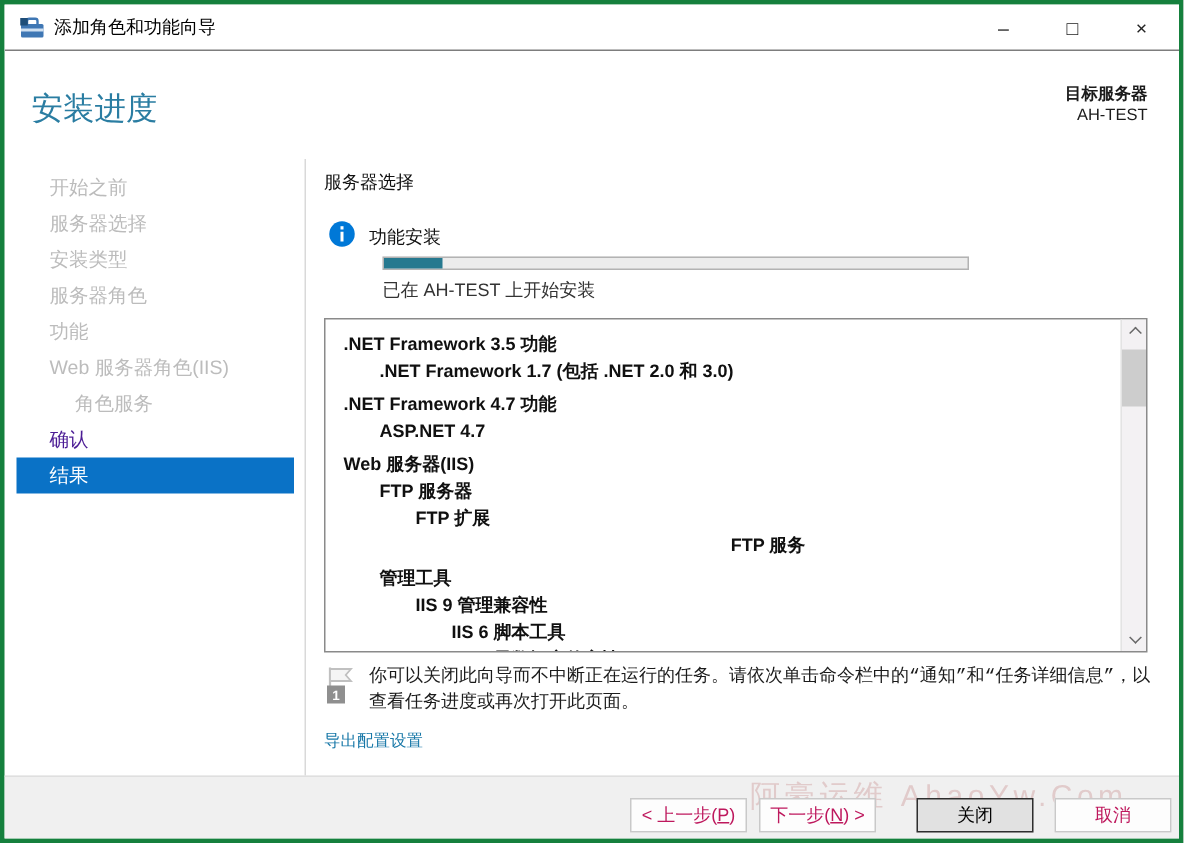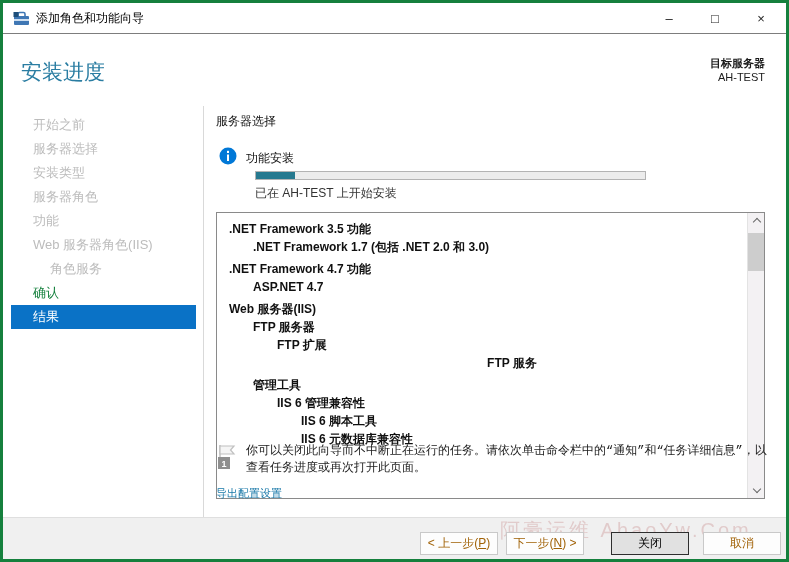--- a/index.html
+++ b/index.html
@@ -17,51 +17,51 @@
   .winctl.max{right:48px;}
   .winctl.close{right:2px;}
   
   .page-title{position:absolute;left:18px;top:55px;font-size:21px;color:var(--accent_teal,#2a7da2);}
   .target-server{position:absolute;right:21px;top:53px;text-align:right;font-size:11px;color:#1b1b1b;line-height:14px;}
   .target-server .lbl{font-weight:bold;}
   
   .sidebar{position:absolute;left:0;top:110px;width:194px;}
   .nav-item{margin-left:8px;width:185px;height:24px;line-height:24px;padding-left:22px;font-size:13px;color:#bcbcbc;white-space:nowrap;}
   .nav-item.ind{padding-left:39px;}
-  .nav-item.visited{color:#15803d;}
+  .nav-item.visited{color:#4c1d95;}
   .nav-item.selected{background:var(--nav_selected_bg,#0a72c6);color:#fff;}
   .vsep{position:absolute;left:200px;top:103px;width:1px;height:412px;background:#d9d9d9;}
   
   .section-title{position:absolute;left:213px;top:110px;font-size:12px;color:#111;}
   .info-icon{position:absolute;left:216px;top:144px;width:18px;height:18px;}
   .progress-title{position:absolute;left:243px;top:147px;font-size:12px;color:#111;}
   .progress-track{position:absolute;left:252px;top:168px;width:391px;height:9px;border:1px solid #b3b3b3;background:#ececec;}
   .progress-fill{height:100%;background:var(--progress_fill,#26798f);}
   .progress-status{position:absolute;left:252px;top:182px;font-size:12px;color:#333;}
-  .listbox{position:absolute;left:213px;top:209px;width:549px;height:287px;border:1px solid #8a8a8a;background:#fff;overflow:hidden;}
+  .listbox{position:absolute;left:213px;top:209px;width:549px;height:223px;border:1px solid #8a8a8a;background:#fff;overflow:hidden;}
   .list-inner{position:absolute;left:0;top:0;right:17px;bottom:0;padding:7px 0 0 0;overflow:hidden;}
   .feat-row{font-size:12px;font-weight:bold;color:#101010;line-height:18px;white-space:nowrap;}
   .feat-row.grp{margin-top:4px;}
   .feat-row:first-child{margin-top:0;}
   .scrollbar{position:absolute;right:0;top:0;width:17px;height:100%;background:#f3f1f3;border-left:1px solid #e3e3e3;}
   .scroll-thumb{position:absolute;left:0;top:20px;width:17px;height:38px;background:#cdcdcd;}
   .chev{position:absolute;left:5px;width:8px;height:8px;}
   .chev::before{content:"";position:absolute;left:1px;top:2px;width:5px;height:5px;border-left:1px solid #676767;border-top:1px solid #676767;}
   .chev.up{top:4px;}
   .chev.up::before{transform:rotate(45deg);}
   .chev.down{bottom:4px;}
   .chev.down::before{transform:rotate(225deg);top:0;}
   .note-icon{position:absolute;left:213px;top:441px;width:22px;height:27px;}
   .note-text{position:absolute;left:243px;top:440px;width:528px;font-size:12px;line-height:17px;color:#1b1b1b;font-family:Liberation Mono, monospace;}
   .export-link{position:absolute;left:213px;top:483px;font-size:11px;color:var(--link,#1878a8);cursor:pointer;}
   
   .footer{position:absolute;left:0;bottom:0;width:100%;height:42px;background:#f0f0f0;border-top:1px solid #dfdfdf;}
   .watermark{position:absolute;left:497px;top:514px;font-size:20px;letter-spacing:3px;color:var(--watermark,#dfc5c5);opacity:.85;z-index:1;pointer-events:none;white-space:nowrap;}
   .wiz-btn{position:absolute;top:529px;width:78px;height:23px;font-size:12px;padding:0;z-index:2;}
-  .wiz-btn.disabled{background:#fdfdfd;border:1px solid #c9c9c9;color:#a16207;}
+  .wiz-btn.disabled{background:#fdfdfd;border:1px solid #c9c9c9;color:#be185d;}
   .wiz-btn.default{background:#e1e1e1;border:1px solid #2e2e2e;color:#000;}
   .wiz-btn u{text-decoration:underline;}
   [data-name="prev-button"]{left:417px;}
   [data-name="next-button"]{left:503px;}
   [data-name="close-button"]{left:608px;}
   [data-name="cancel-button"]{left:700px;}
 </style>
 </head>
 <body>
 
@@ -116,21 +116,21 @@
     <div class="list-inner" data-name="feature-list">
         <div class="feat-row grp" data-name="feature-list-item" style="padding-left: 12px;">.NET Framework 3.5 功能</div>
         <div class="feat-row" data-name="feature-list-item" style="padding-left: 36px;">.NET Framework 1.7 (包括 .NET 2.0 和 3.0)</div>
         <div class="feat-row grp" data-name="feature-list-item" style="padding-left: 12px;">.NET Framework 4.7 功能</div>
         <div class="feat-row" data-name="feature-list-item" style="padding-left: 36px;">ASP.NET 4.7</div>
         <div class="feat-row grp" data-name="feature-list-item" style="padding-left: 12px;">Web 服务器(IIS)</div>
         <div class="feat-row" data-name="feature-list-item" style="padding-left: 36px;">FTP 服务器</div>
         <div class="feat-row" data-name="feature-list-item" style="padding-left: 60px;">FTP 扩展</div>
         <div class="feat-row" data-name="feature-list-item" style="padding-left: 60px; text-align: center;">FTP 服务</div>
         <div class="feat-row grp" data-name="feature-list-item" style="padding-left: 36px;">管理工具</div>
-        <div class="feat-row" data-name="feature-list-item" style="padding-left: 60px;">IIS 6 管理兼容性</div>
+        <div class="feat-row" data-name="feature-list-item" style="padding-left: 60px;">IIS 9 管理兼容性</div>
         <div class="feat-row" data-name="feature-list-item" style="padding-left: 84px;">IIS 6 脚本工具</div>
         <div class="feat-row" data-name="feature-list-item" style="padding-left: 84px;">IIS 6 元数据库兼容性</div>
       </div>
     <div class="scrollbar" data-name="scrollbar">
       <div class="chev up" data-name="scroll-up-icon"></div>
       <div class="scroll-thumb" data-name="scrollbar-thumb"></div>
       <div class="chev down" data-name="scroll-down-icon"></div>
     </div>
   </div>
 

